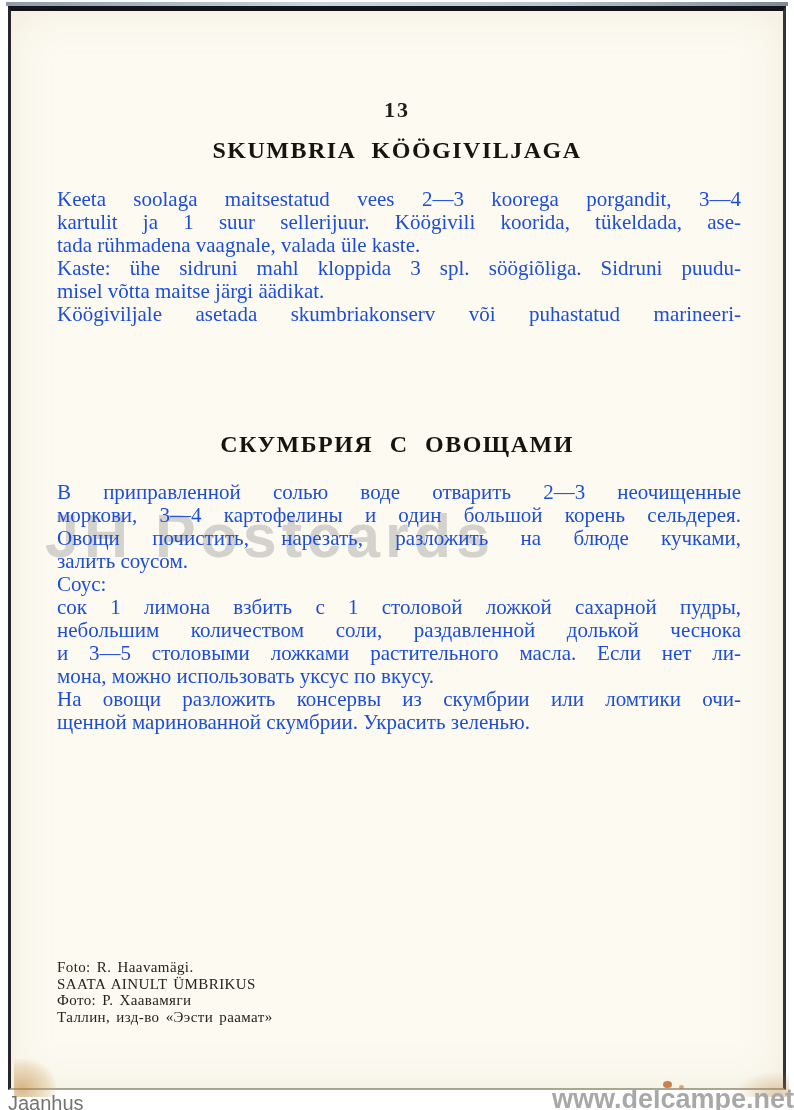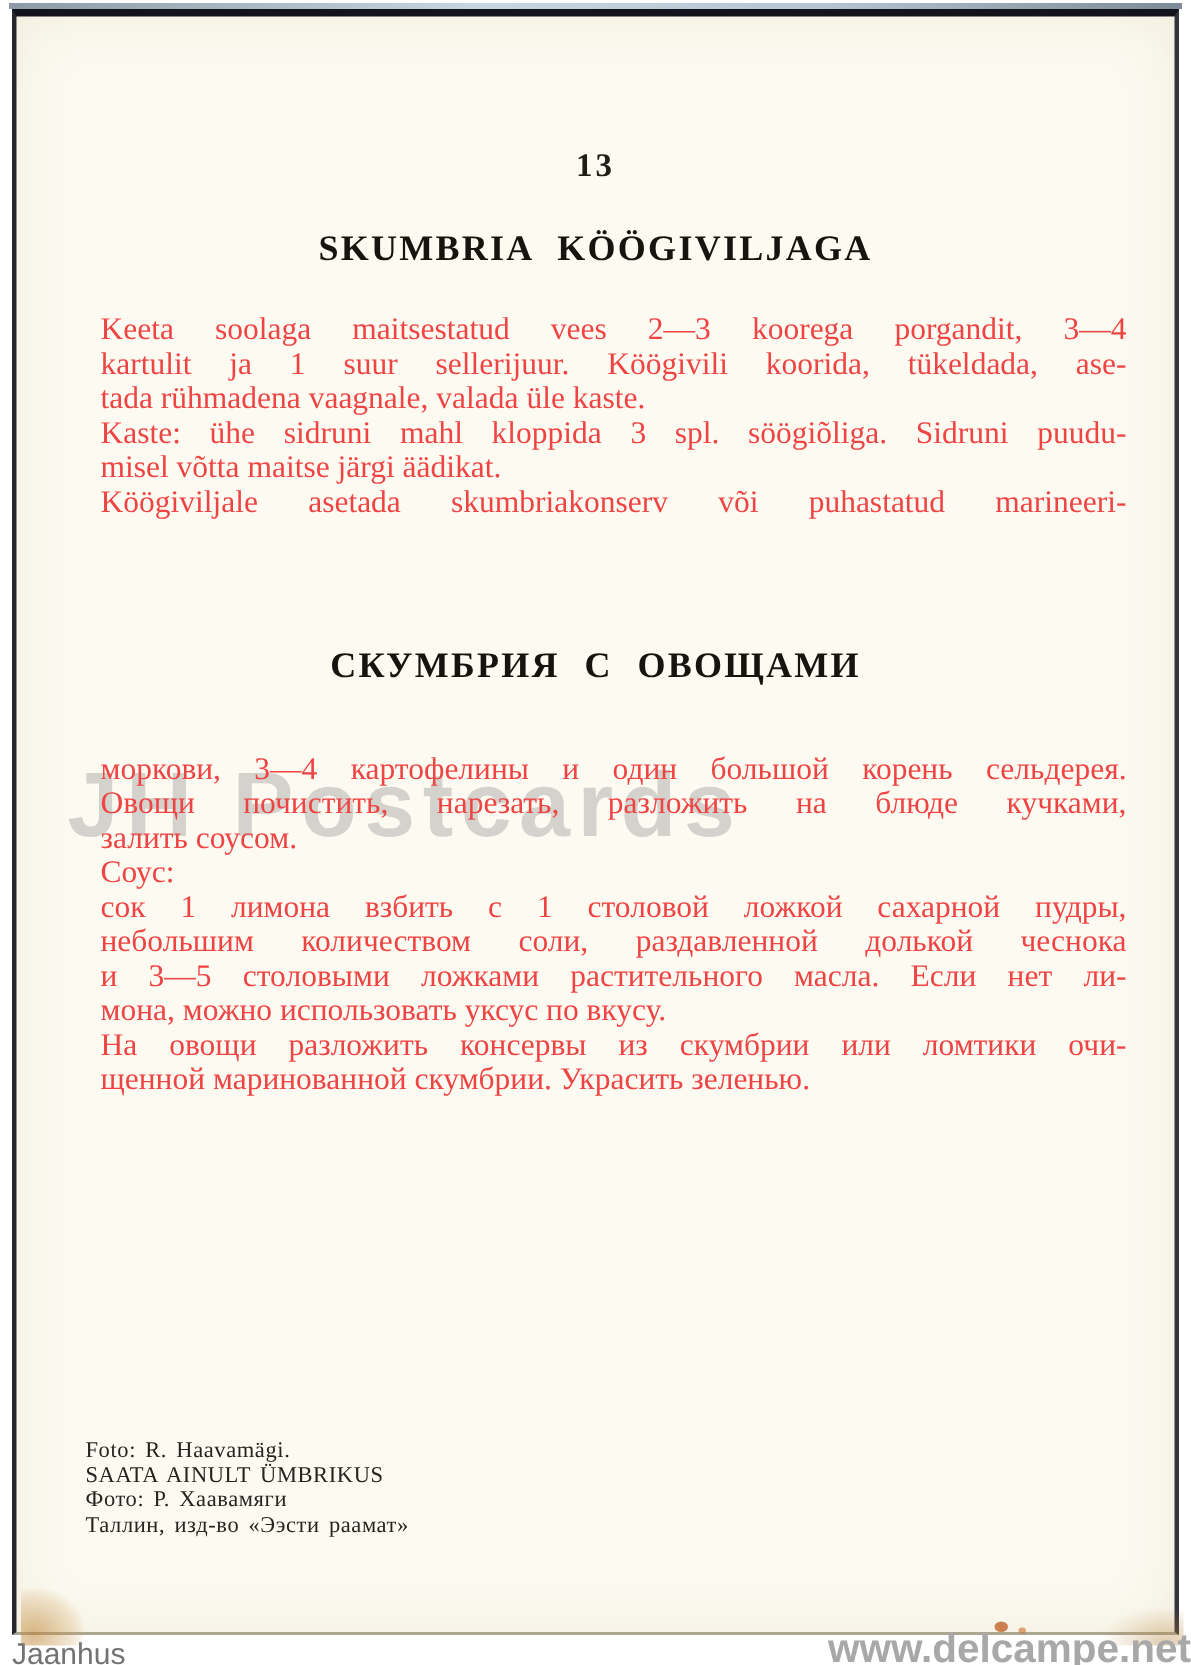--- a/index.html
+++ b/index.html
@@ -35,25 +35,25 @@
   .page-number {
     position:absolute; left:0; top:86px; width:100%;
     text-align:center; font-size:22px; font-weight:bold;
     letter-spacing:2px;
   }
   .recipe-title {
     position:absolute; left:0; width:100%;
     text-align:center; font-size:24px; font-weight:bold;
     letter-spacing:1.5px; word-spacing:9px; color:#17140f;
   }
-  .title-et { top:142px; }
+  .title-et { top:126px; }
   .title-ru { top:420px; }
   .recipe-text {
-    position:absolute; left:56px; width:684px;
-    font-size:21px; line-height:23px; color:#ef4444;margin-top:20px;
+    position:absolute; left:46px; width:684px;
+    font-size:21px; line-height:23px; color:#1d4ed8;
   }
   .text-et { top:177px; }
   .text-ru { top:470px; }
   .recipe-text div { text-align:justify; }
   .recipe-text div.j { text-align-last:justify; }
   .credits {
     position:absolute; left:46px; top:948px; width:700px;
     font-size:15px; line-height:16.5px; letter-spacing:0.4px;
     word-spacing:2px; color:#262420;
   }
@@ -104,20 +104,21 @@
             <div class="j">kartulit ja 1 suur sellerijuur. Köögivili koorida, tükeldada, ase-</div>
             <div>tada rühmadena vaagnale, valada üle kaste.</div>
             <div class="j">Kaste: ühe sidruni mahl kloppida 3 spl. söögiõliga. Sidruni puudu-</div>
             <div>misel võtta maitse järgi äädikat.</div>
             <div class="j">Köögiviljale asetada skumbriakonserv või puhastatud marineeri-</div>
           </div>
 
         <div class="recipe-title title-ru">СКУМБРИЯ С ОВОЩАМИ</div>
 
         <div class="recipe-text text-ru">
+            <div class="j">В приправленной солью воде отварить 2—3 неочищенные</div>
             <div class="j">моркови, 3—4 картофелины и один большой корень сельдерея.</div>
             <div class="j">Овощи почистить, нарезать, разложить на блюде кучками,</div>
             <div>залить соусом.</div>
             <div>Соус:</div>
             <div class="j">сок 1 лимона взбить с 1 столовой ложкой сахарной пудры,</div>
             <div class="j">небольшим количеством соли, раздавленной долькой чеснока</div>
             <div class="j">и 3—5 столовыми ложками растительного масла. Если нет ли-</div>
             <div>мона, можно использовать уксус по вкусу.</div>
             <div class="j">На овощи разложить консервы из скумбрии или ломтики очи-</div>
             <div>щенной маринованной скумбрии. Украсить зеленью.</div>

